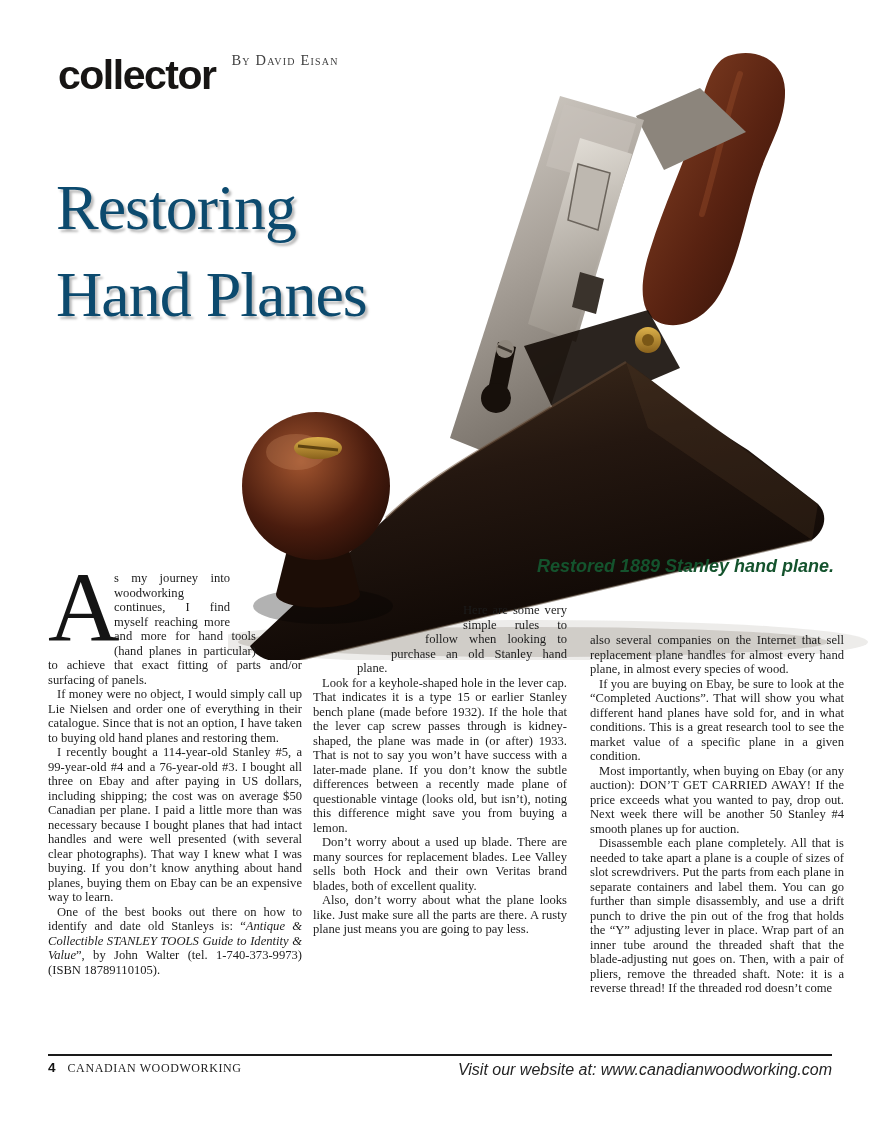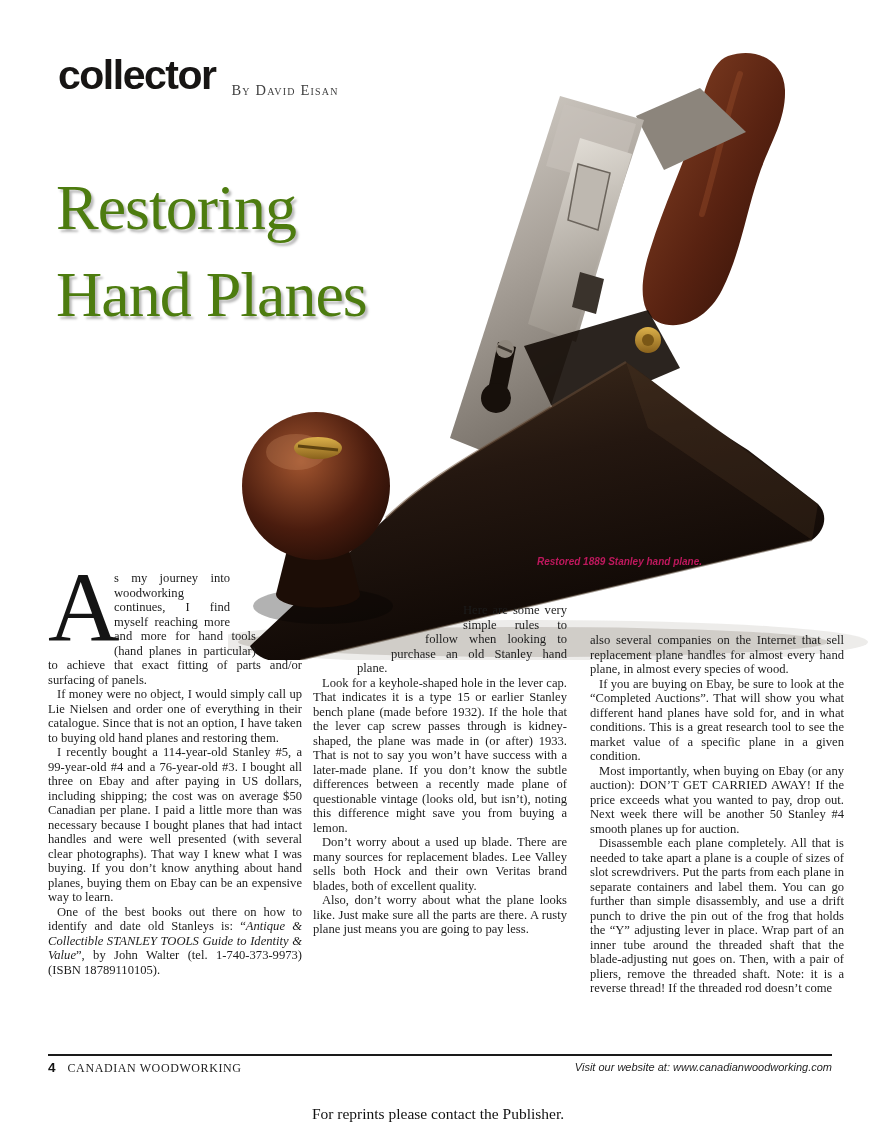--- a/index.html
+++ b/index.html
@@ -4,49 +4,49 @@
 <style>
   * { margin:0; padding:0; box-sizing:border-box; }
   html,body { background:#ffffff; }
   .page {
     position:relative; width:876px; height:1133px; margin:0 auto;
     background:#ffffff; overflow:hidden;
     font-family:"Liberation Serif", serif; color:#1e1e1e;
   }
 
   
-  .header { position:absolute; left:58px; top:52px; display:flex; align-items:flex-end; }
+  .header { position:absolute; left:58px; top:52px; display:flex; align-items:flex-start; }
   .brand-bold {
     font-family:"Liberation Sans", sans-serif; font-weight:800;
     font-size:41px; letter-spacing:-1.5px; color:#171514;
   }
   .brand-accent {
     font-family:"Liberation Serif", serif; font-weight:400;
     font-size:46px; color:#D8920A; letter-spacing:-0.5px; margin-left:1px;
   }
   .byline {
     font-family:"Liberation Serif", serif; font-variant:small-caps;
     font-size:14.5px; letter-spacing:1.2px; color:#404040; margin-left:16px;
   }
 
   
   .title {
     position:absolute; left:56px; top:164px;
     font-family:"Liberation Serif", serif; font-weight:400;
-    font-size:64px; line-height:87px; color:#4d7c0f; letter-spacing:-1px;
+    font-size:64px; line-height:87px; color:#0c4a6e; letter-spacing:-1px;
     text-shadow:2.5px 3px 2.5px rgba(0,0,0,0.28);
   }
 
   
   .photo { position:absolute; left:228px; top:46px; width:648px; height:614px; pointer-events:none; }
 
   .caption {
     position:absolute; left:537px; top:556px;
     font-family:"Liberation Sans", sans-serif; font-weight:bold; font-style:italic;
-    font-size:10px; color:#be185d;
+    font-size:18px; color:#14532d;
   }
 
   
   .col { position:absolute; width:254px; font-size:12.6px; line-height:14.5px; text-align:justify; color:#1c1c1c; }
   .col p { margin:0; }
   .col p.ind { text-indent:9px; }
   .col-left   { left:48px;  top:571px; }
   .col-middle { left:313px; top:603px; }
   .col-right  { left:590px; top:607px;margin-top:26px; }
 
@@ -64,21 +64,21 @@
 
   .it { font-style:italic; }
 
   
   .footer-rule { position:absolute; left:48px; top:1054px; width:784px; height:2px; background:#1a1a1a; }
   .footer-left { position:absolute; left:48px; top:1060px; display:flex; align-items:baseline; }
   .page-number { font-family:"Liberation Sans", sans-serif; font-weight:bold; font-size:13.5px; color:#141414; }
   .magazine    { font-family:"Liberation Serif", serif; font-size:12px; letter-spacing:0.6px; color:#232323; margin-left:12px; }
   .website {
     position:absolute; right:44px; top:1061px;
-    font-family:"Liberation Sans", sans-serif; font-style:italic; font-size:11px; color:#242424;
+    font-family:"Liberation Sans", sans-serif; font-style:italic; font-size:16px; color:#242424;
   }
   .copyright {
     position:absolute; left:0; width:100%; text-align:center;
     font-family:"Liberation Serif", serif; font-size:15.5px; color:#111;
   }
   .copy1 { top:1083px; } .copy2 { top:1105px; }
 </style>
 </head>
 <body>
 
@@ -194,15 +194,14 @@
     <p class="ind">Most importantly, when buying on Ebay (or any auction): DON’T GET CARRIED AWAY! If the price exceeds what you wanted to pay, drop out. Next week there will be another 50 Stanley #4 smooth planes up for auction.</p>
     <p class="ind">Disassemble each plane completely. All that is needed to take apart a plane is a couple of sizes of slot screwdrivers. Put the parts from each plane in separate containers and label them. You can go further than simple disassembly, and use a drift punch to drive the pin out of the frog that holds the “Y” adjusting lever in place. Wrap part of an inner tube around the threaded shaft that the blade-adjusting nut goes on. Then, with a pair of pliers, remove the threaded shaft. Note: it is a reverse thread! If the threaded rod doesn’t come</p>
   </div>
 
   <div class="footer-rule"></div>
   <div class="footer-left">
     <span class="page-number">4</span>
     <span class="magazine">CANADIAN WOODWORKING</span>
   </div>
   <div class="website">Visit our website at: www.canadianwoodworking.com</div>
-  <div class="copyright copy2">For reprints please contact the Publisher.</div>
 
 </div>
 
 </body></html>

